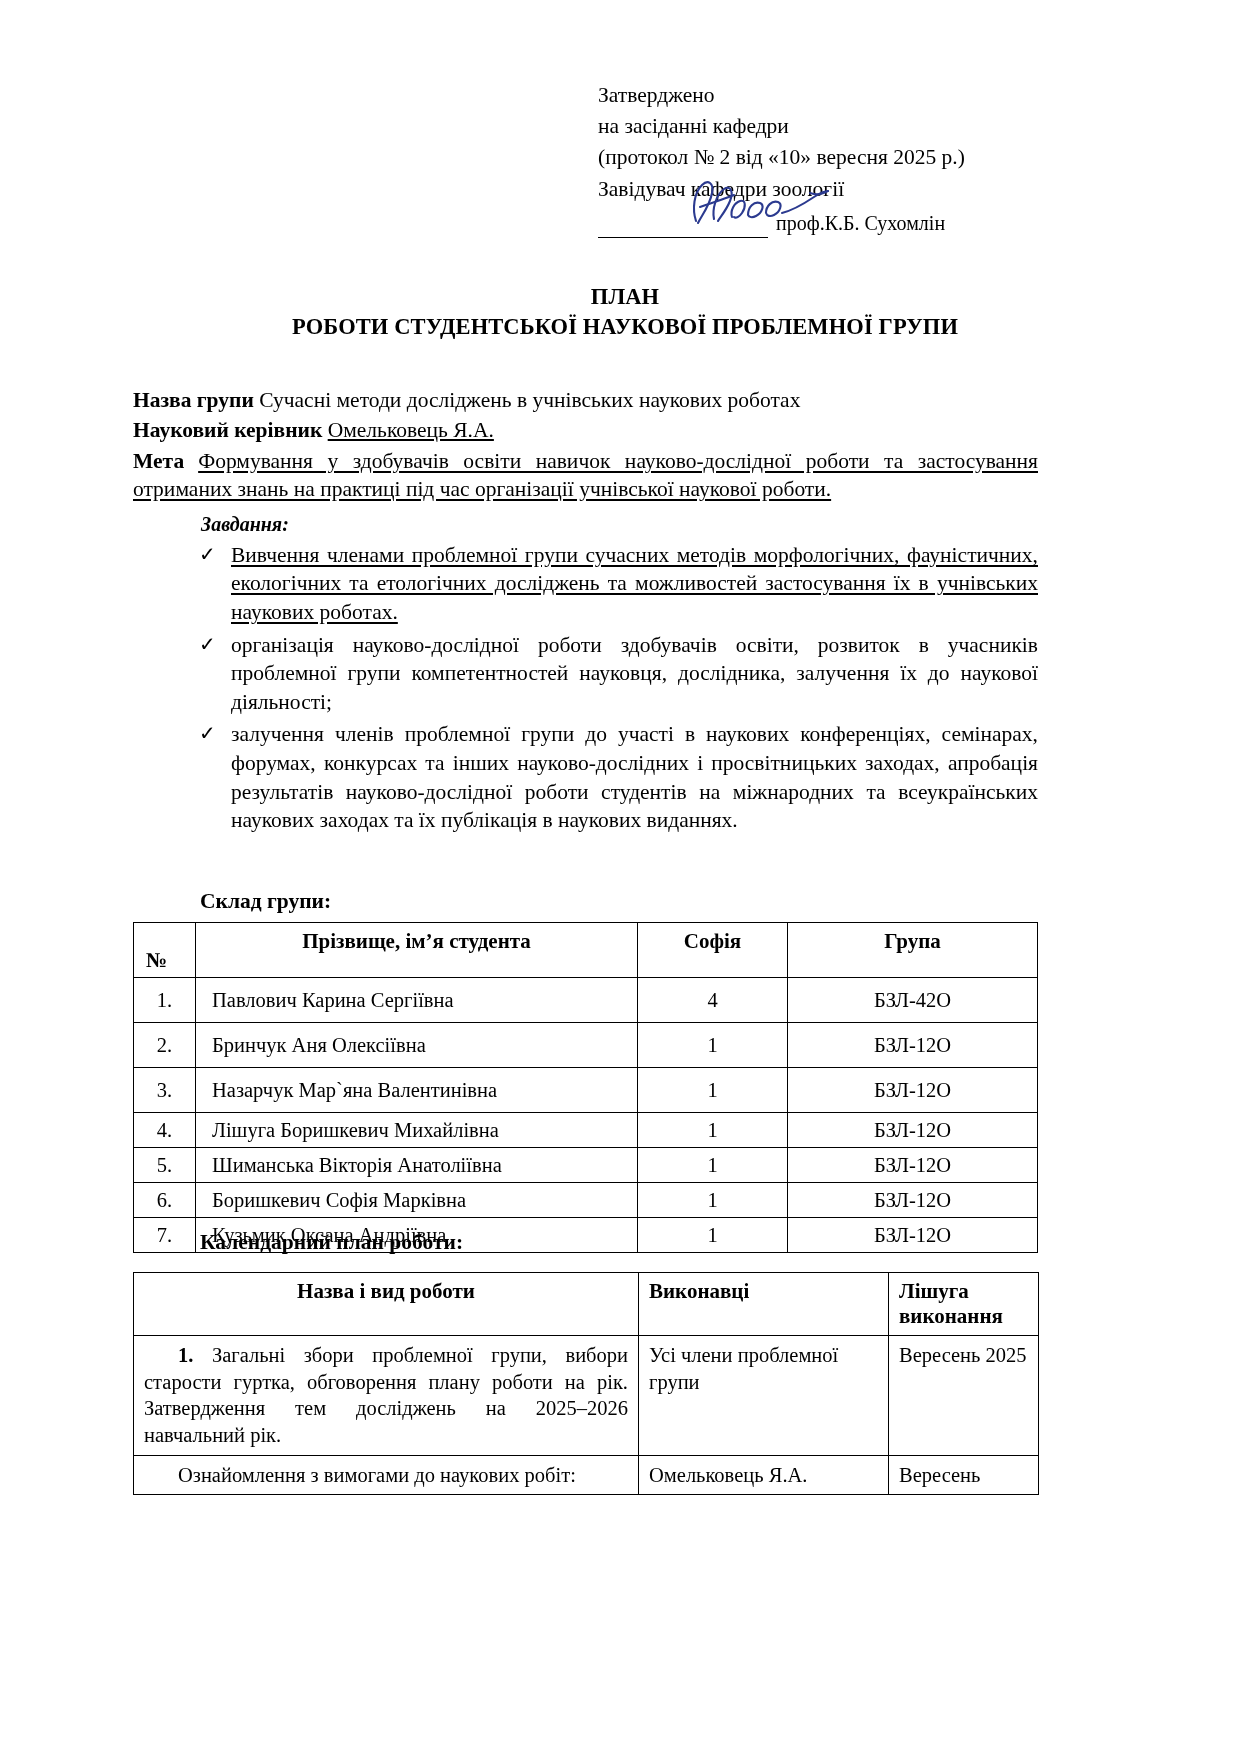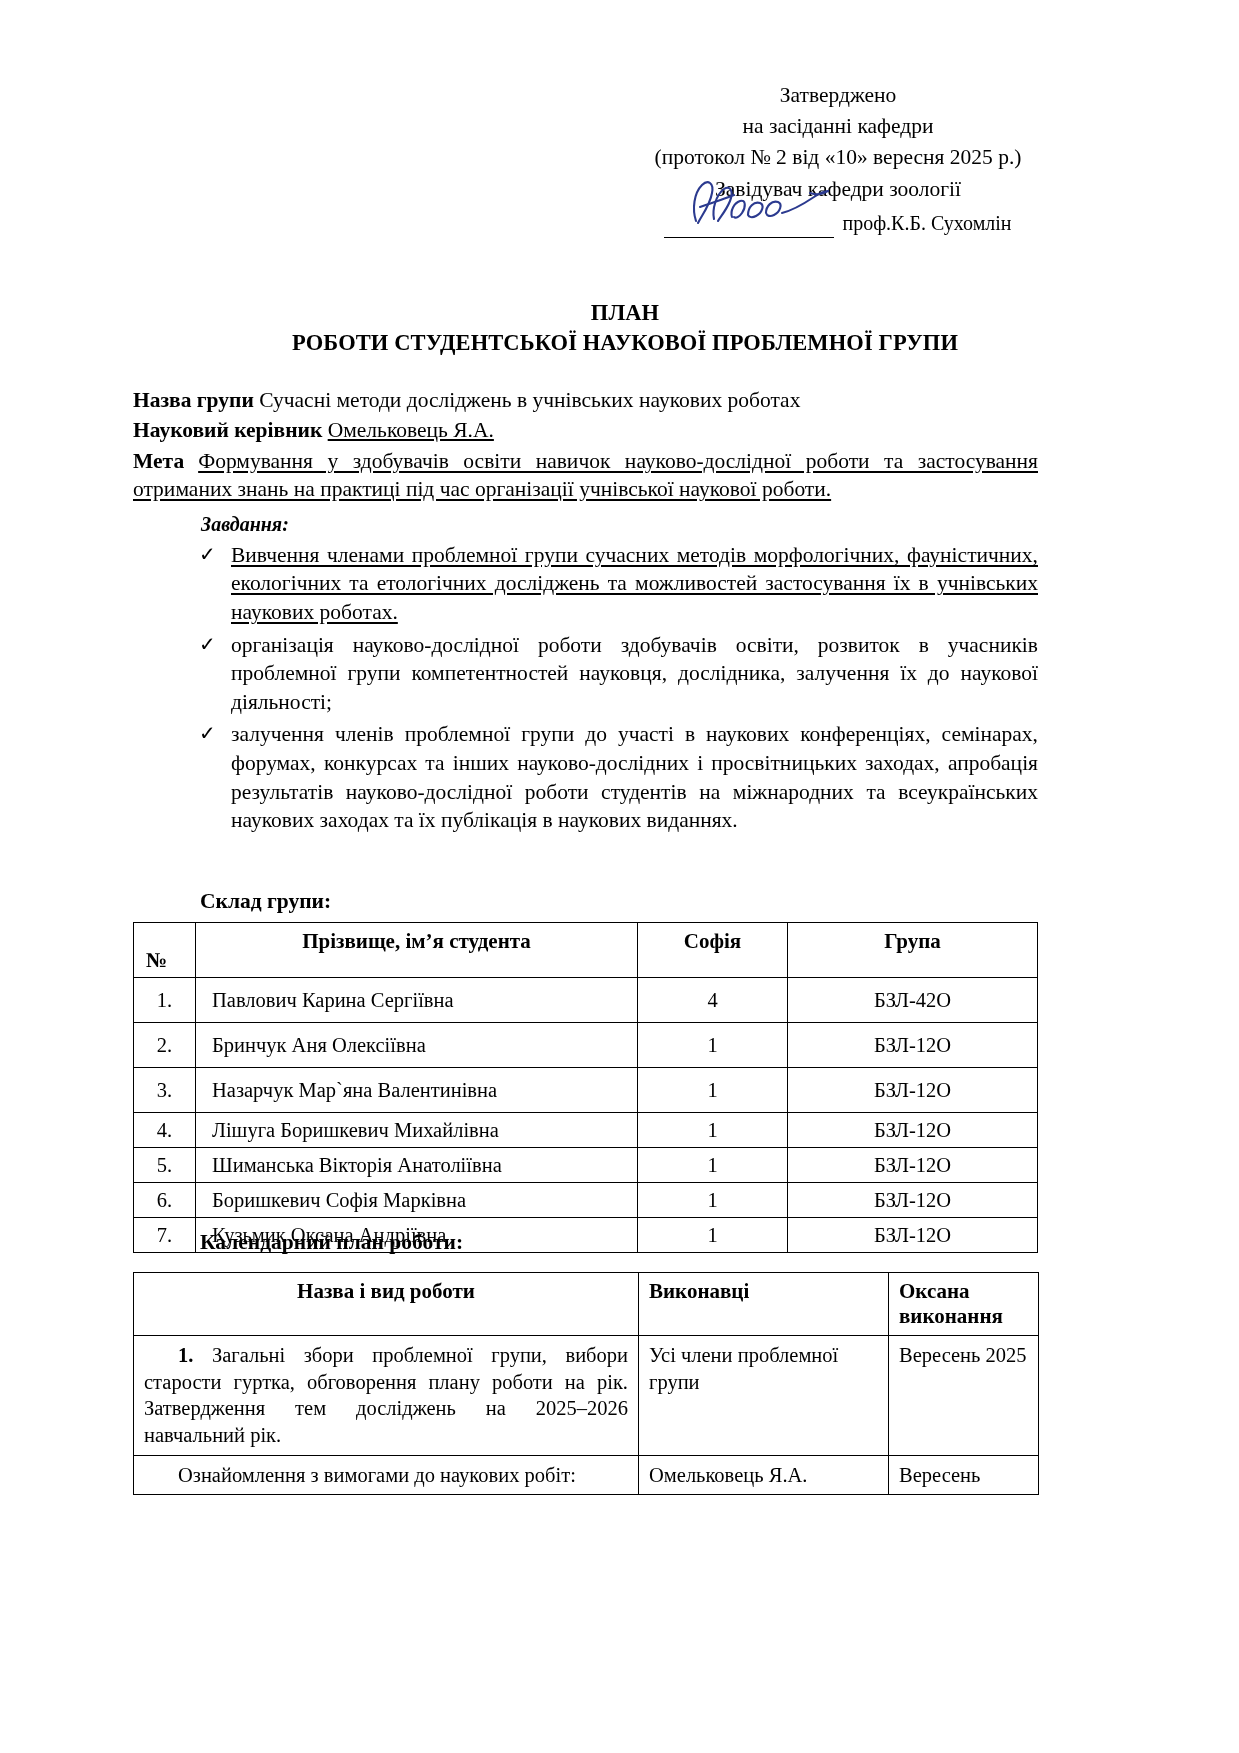--- a/index.html
+++ b/index.html
@@ -24,21 +24,21 @@
 
   
   .approval {
     position: absolute;
     left: 598px;
     top: 80px;
     width: 480px;
     font-size: 21.5px;
     line-height: 1.45;
   }
-  .approval div { white-space: nowrap; text-align: center; }
+  .approval div { white-space: nowrap; }
   .sign-row {
     position: relative;
     margin-top: 2px;
     height: 34px;
     white-space: nowrap;
   }
   .sign-line {
     display: inline-block;
     width: 170px;
     border-bottom: 1.4px solid #000;
@@ -63,21 +63,20 @@
   .doc-title {
     position: absolute;
     left: 11px;
     right: 0;
     top: 282px;
     text-align: center;
     font-weight: bold;
     font-size: 22.5px;
     line-height: 1.32;
     letter-spacing: 0.1px;
-    margin-top: 16px;
   }
   .doc-title .l1 { display: block; }
   .doc-title .l2 { display: block; }
   .doc-title .l3 { display: block; }
 
   
   .body-block {
     position: absolute;
     left: 133px;
     top: 386px;
@@ -334,21 +333,21 @@
     <colgroup>
       <col class="c1">
       <col class="c2">
       <col class="c3">
     </colgroup>
     <thead>
       <tr>
         <th class="work-head">Назва і вид роботи</th>
         <th>Виконавці</th>
         <th>
-          <span>Оксана</span><br>
+          <span>Лішуга</span><br>
           <span>виконання</span>
         </th>
       </tr>
     </thead>
     <tbody>
       <tr>
         <td class="work"><span class="indent-first"></span><span class="lead-num">1.</span> <span>Загальні збори проблемної групи, вибори старости гуртка, обговорення плану роботи на рік. Затвердження тем досліджень на 2025–2026 навчальний рік.</span></td>
         <td>Усі члени проблемної групи</td>
         <td>Вересень 2025</td>
       </tr>

